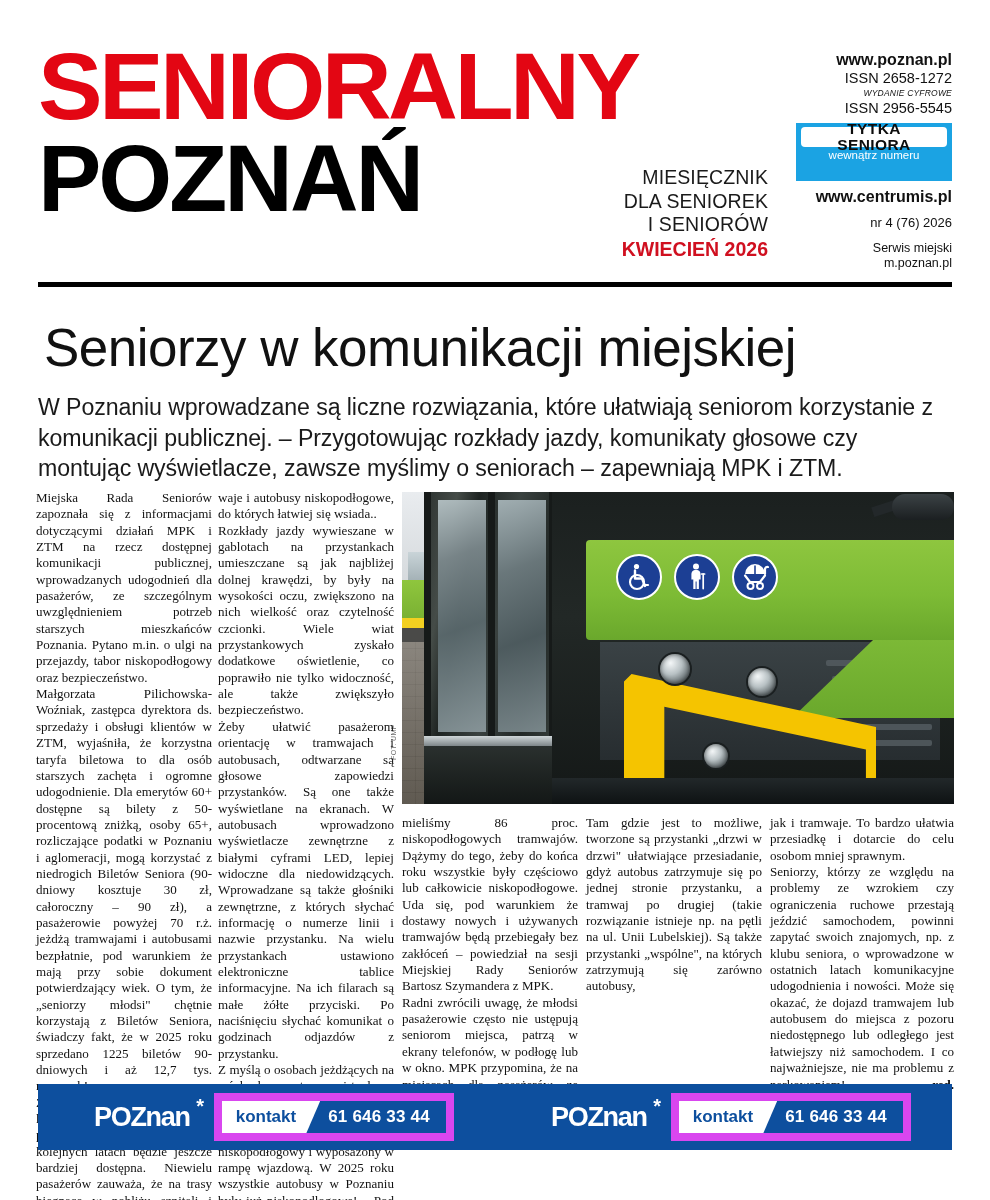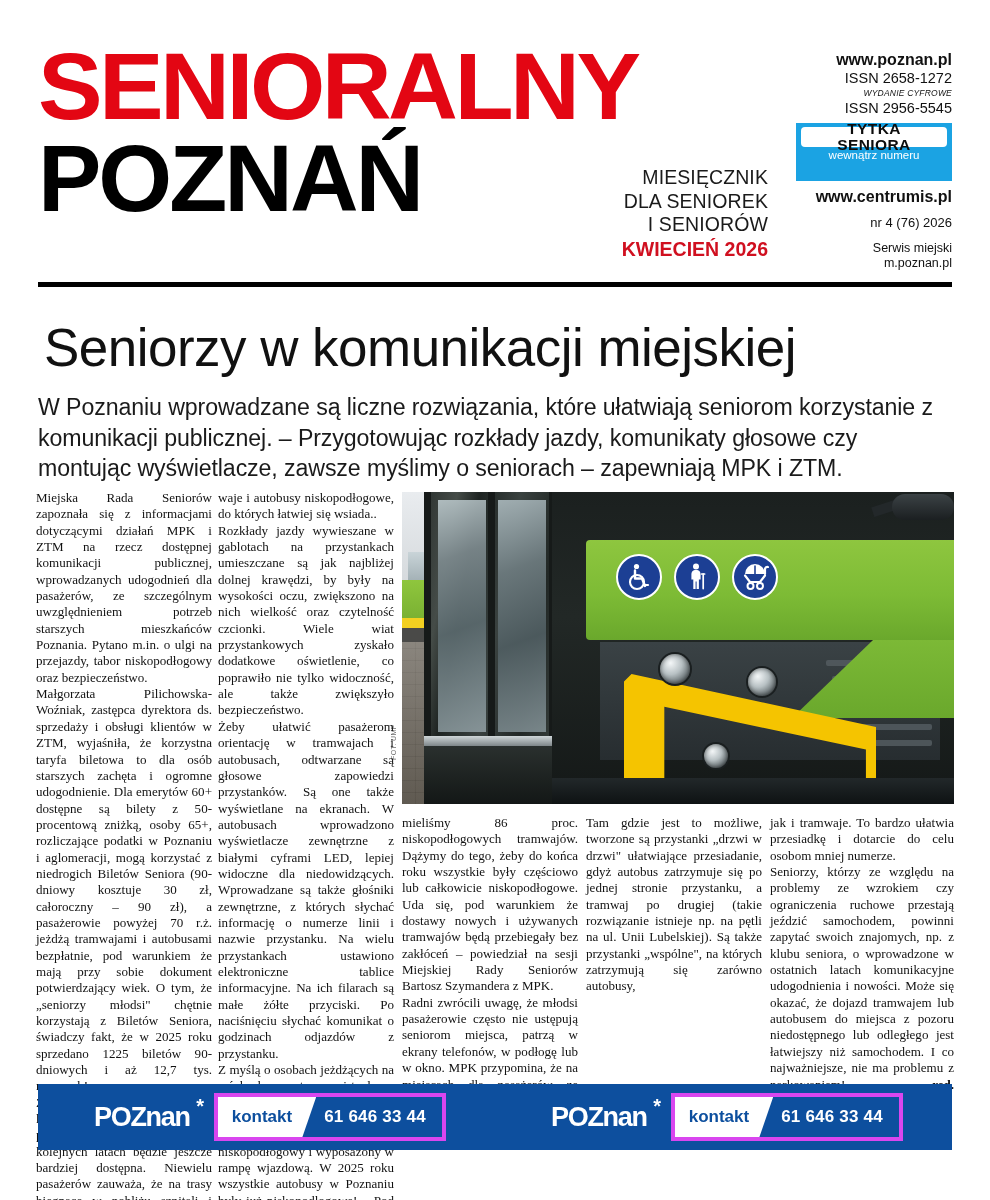--- a/index.html
+++ b/index.html
@@ -214,21 +214,21 @@
   .fhalf { width: 50%; display: flex; align-items: center; padding-left: 56px; }
   .poznan-logo {
     color:#fff; font-size: 27px; font-weight: 700; letter-spacing: -1.3px;
     position: relative; font-family: "Liberation Sans", sans-serif;
   }
   .poznan-logo .star {
     position: absolute; right: -13px; top: -6px; font-size: 20px; line-height: 20px; font-weight: 700;
   }
   .contact-group {
     margin-left: 24px; display: flex; align-items: stretch; height: 48px;
-    border: 4px solid #d946ef;
+    border: 8px solid #d946ef;
   }
   .contact-white {
     background:#fff; color:#0d4f9e; font-size:17px; font-weight:700;
     display:flex; align-items:center; padding: 0 15px 0 14px;
     clip-path: polygon(0 0, 100% 0, 86% 100%, 0 100%);
     padding-right: 24px;
   }
   .contact-num {
     background:#0d4f9e; color:#fff; font-size:17px; font-weight:700;
     display:flex; align-items:center; padding: 0 16px 0 8px; letter-spacing: .2px;
@@ -362,21 +362,21 @@
       <p>Z myślą o osobach jeżdżących na wózkach w tzw. wirtualnym monitorze (dostępnym w internecie) podawane są informacje o tym, czy pojazd jest niskopodłogowy i wyposażony w rampę wjazdową. W 2025 roku wszystkie autobusy w Poznaniu były już niskopodłogowe! – Pod koniec 2025 roku</p>
     </div>
     <div class="col col3">
       <p>mieliśmy 86 proc. niskopodłogowych tramwajów. Dążymy do tego, żeby do końca roku wszystkie były częściowo lub całkowicie niskopodłogowe. Uda się, pod warunkiem że dostawy nowych i używanych tramwajów będą przebiegały bez zakłóceń – powiedział na sesji Miejskiej Rady Seniorów Bartosz Szymandera z MPK.</p>
       <p>Radni zwrócili uwagę, że młodsi pasażerowie często nie ustępują seniorom miejsca, patrzą w ekrany telefonów, w podłogę lub w okno. MPK przypomina, że na miejscach dla pasażerów ze szczególnymi po-</p>
     </div>
     <div class="col col4">
       <p>Tam gdzie jest to możliwe, tworzone są przystanki „drzwi w drzwi" ułatwiające przesiadanie, gdyż autobus zatrzymuje się po jednej stronie przystanku, a tramwaj po drugiej (takie rozwiązanie istnieje np. na pętli na ul. Unii Lubelskiej). Są także przystanki „wspólne", na których zatrzymują się zarówno autobusy,</p>
     </div>
     <div class="col col5">
-      <p>jak i tramwaje. To bardzo ułatwia przesiadkę i dotarcie do celu osobom mniej numerze.</p>
+      <p>jak i tramwaje. To bardzo ułatwia przesiadkę i dotarcie do celu osobom mniej sprawnym.</p>
       <p>Seniorzy, którzy ze względu na problemy ze wzrokiem czy ograniczenia ruchowe przestają jeździć samochodem, powinni zapytać swoich znajomych, np. z klubu seniora, o wprowadzone w ostatnich latach komunikacyjne udogodnienia i nowości. Może się okazać, że dojazd tramwajem lub autobusem do miejsca z pozoru niedostępnego lub odległego jest łatwiejszy niż samochodem. I co najważniejsze, nie ma problemu z parkowaniem!</p>
       <p style="text-align:right;margin-top:-16.35px;">
           <span class="red-end">red.</span>
         </p>
     </div>
   </div>
 
   <div class="footer">
     <div class="fhalf">
       <div class="poznan-logo">

